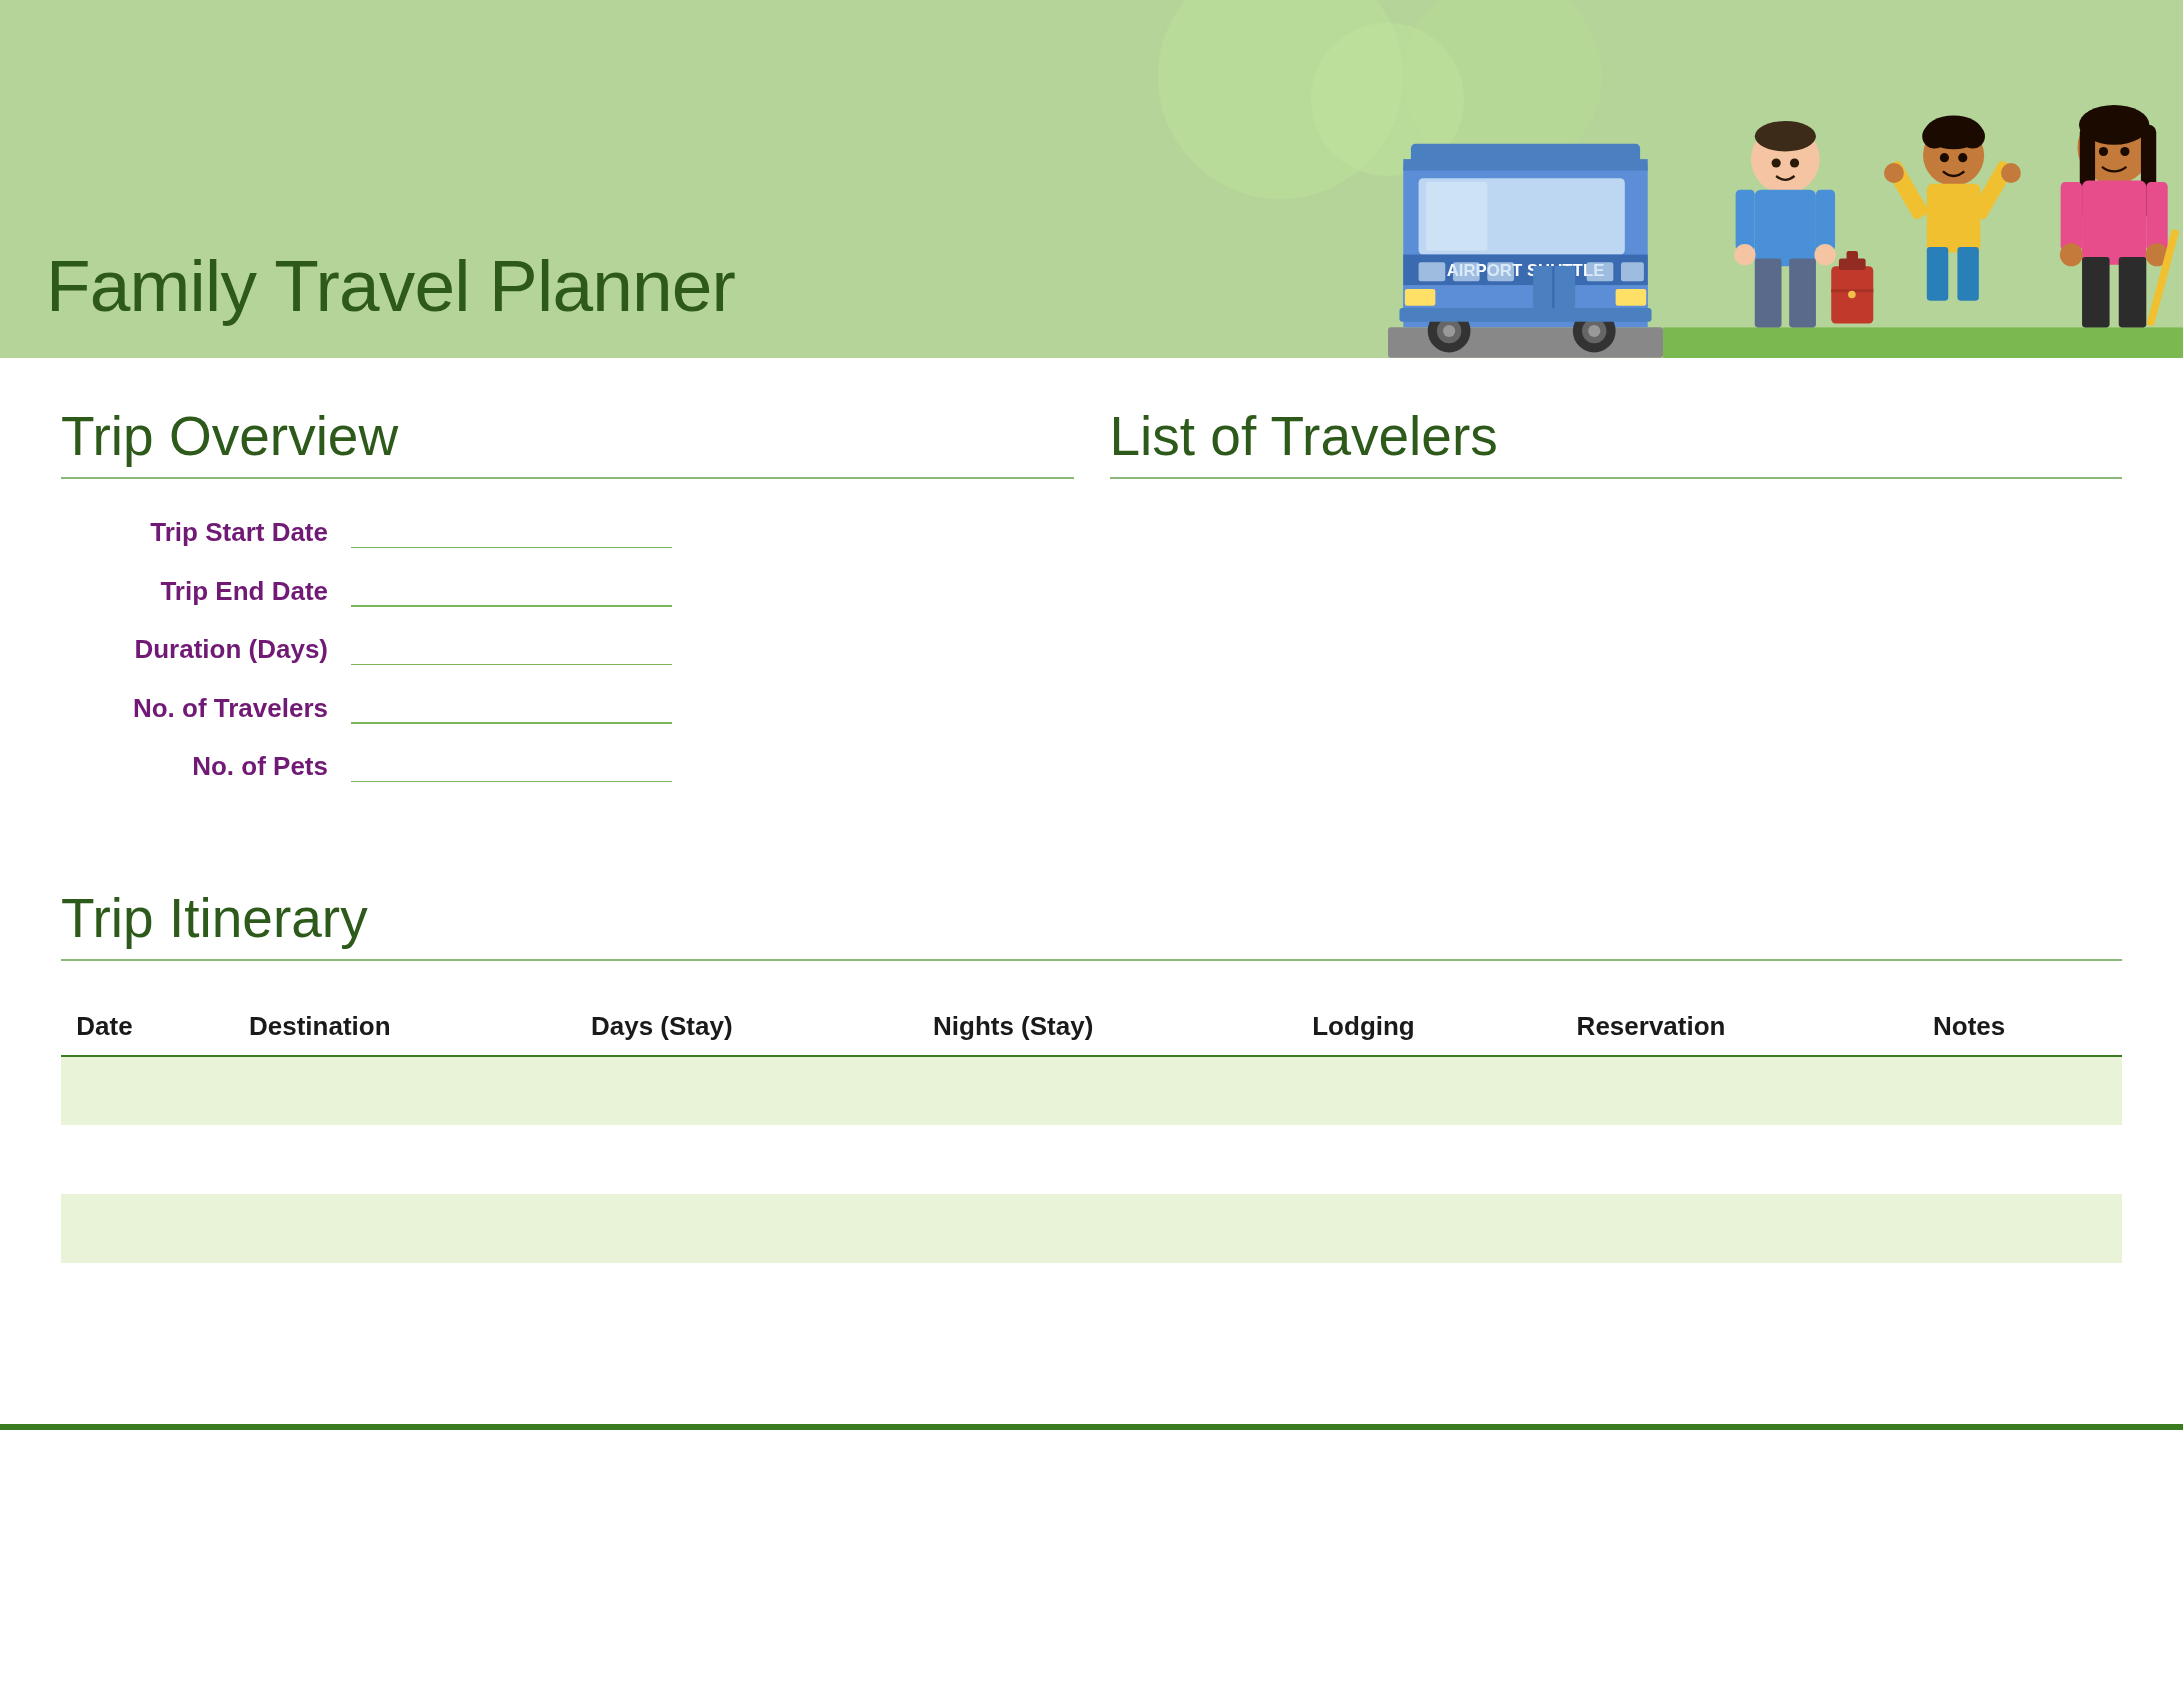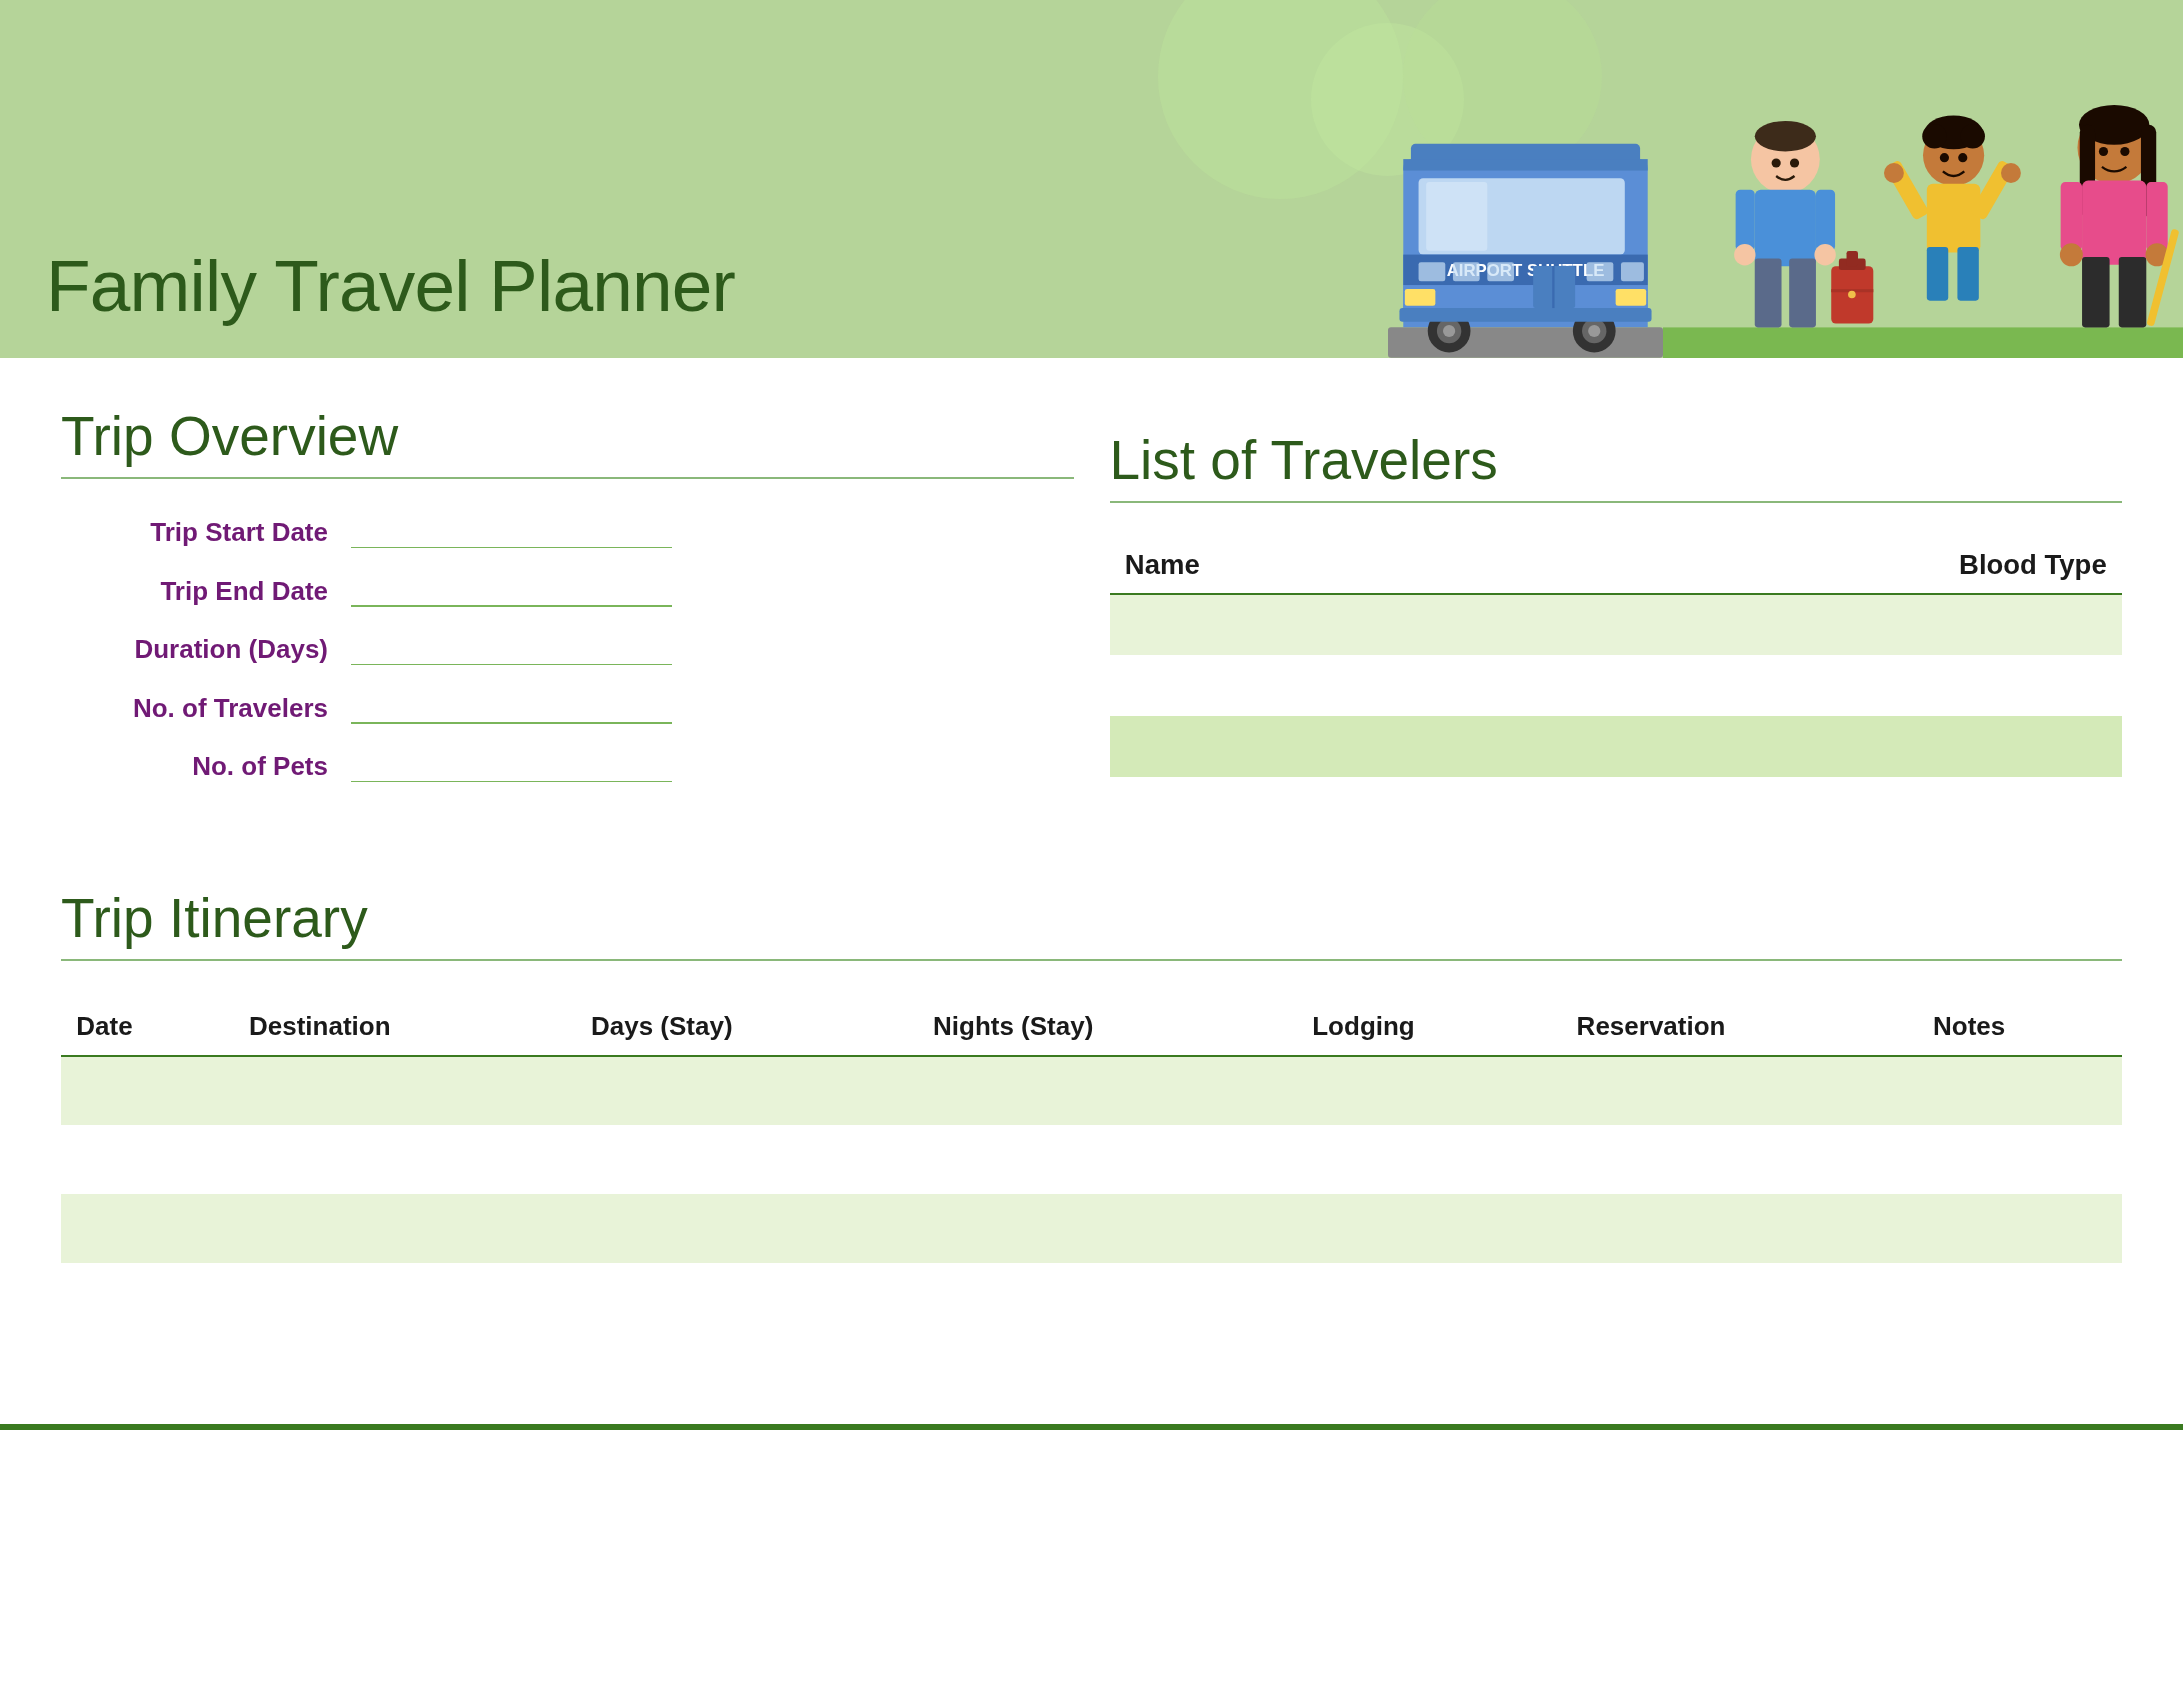--- a/index.html
+++ b/index.html
@@ -65,21 +65,20 @@
       gap: 36px;
       margin-bottom: 61px;
     }
 
     .trip-overview {
       flex: 1;
     }
 
     .list-of-travelers {
       flex: 1;
-      margin-top: 24px;
     }
 
     .section-title {
       font-size: 55px;
       font-weight: 300;
       color: #2d5a1b;
       border-bottom: 2.3px solid #8ab87a;
       padding-bottom: 9.2px;
       margin-bottom: 38px;
     }
@@ -359,42 +358,20 @@
 
       <div class="field-row">
         <span class="field-label">No. of Pets</span>
         <div class="field-line"></div>
       </div>
     </section>
 
     <section class="list-of-travelers">
       <h2 class="section-title">List of Travelers</h2>
 
-      <table class="travelers-table">
-        <thead>
-          <tr>
-            <th>Name</th>
-            <th>Blood Type</th>
-          </tr>
-        </thead>
-        <tbody>
-          <tr class="traveler-row-even">
-            <td></td>
-            <td></td>
-          </tr>
-          <tr class="traveler-row-odd">
-            <td></td>
-            <td></td>
-          </tr>
-          <tr class="traveler-row-green">
-            <td></td>
-            <td></td>
-          </tr>
-        </tbody>
-      </table>
     </section>
   </div>
 
   <section class="trip-itinerary">
     <h2 class="section-title">Trip Itinerary</h2>
 
     <table class="itinerary-table">
       <thead>
         <tr>
           <th>Date</th>

